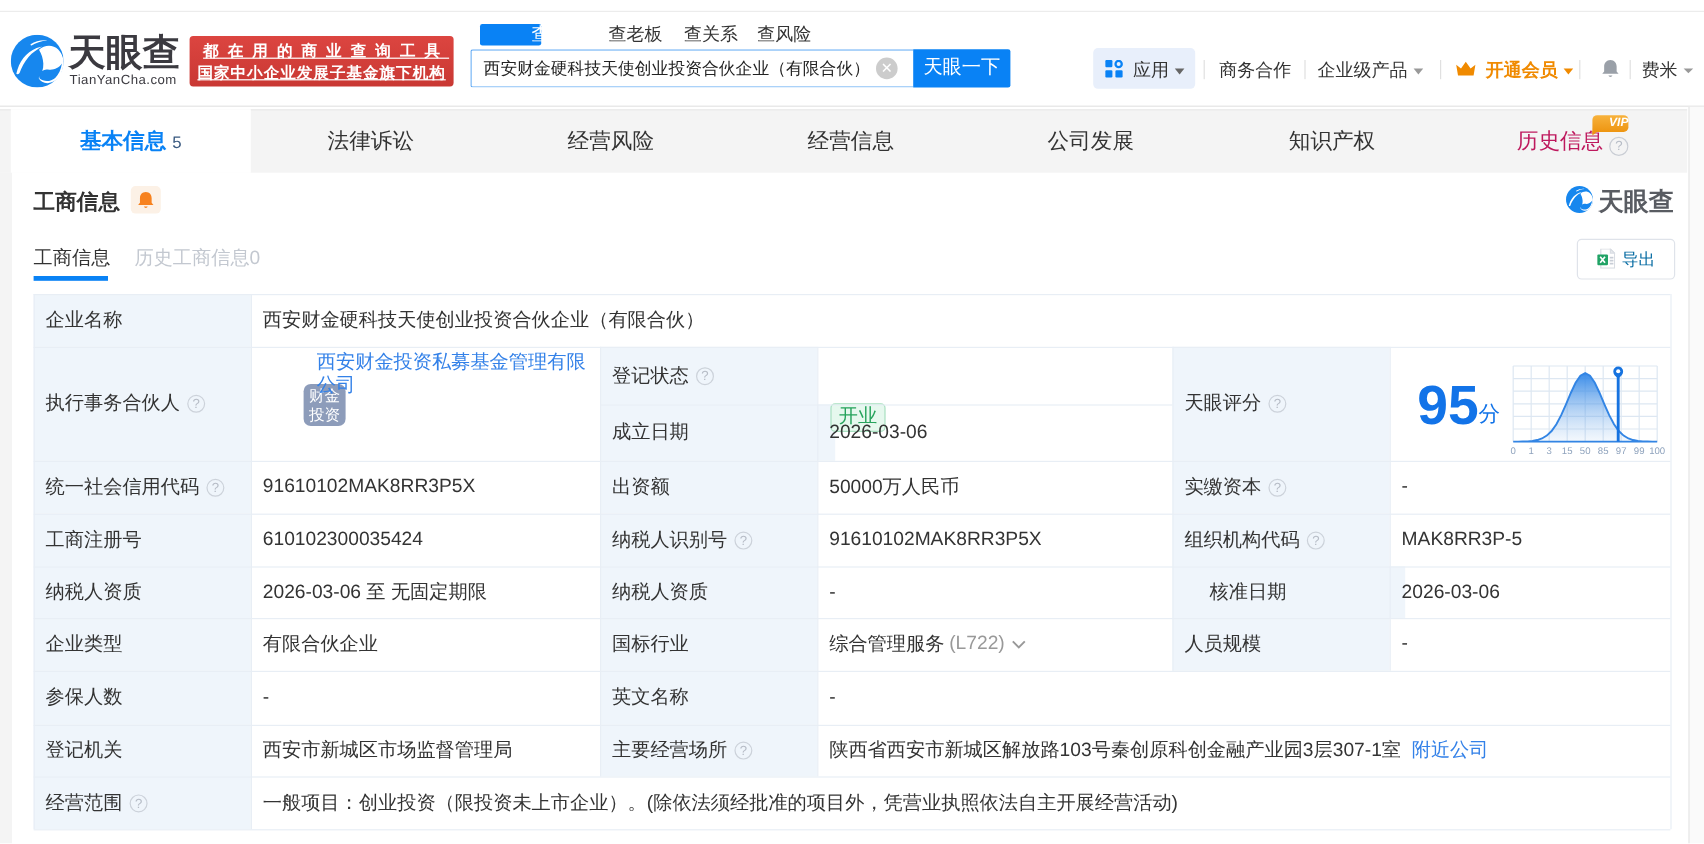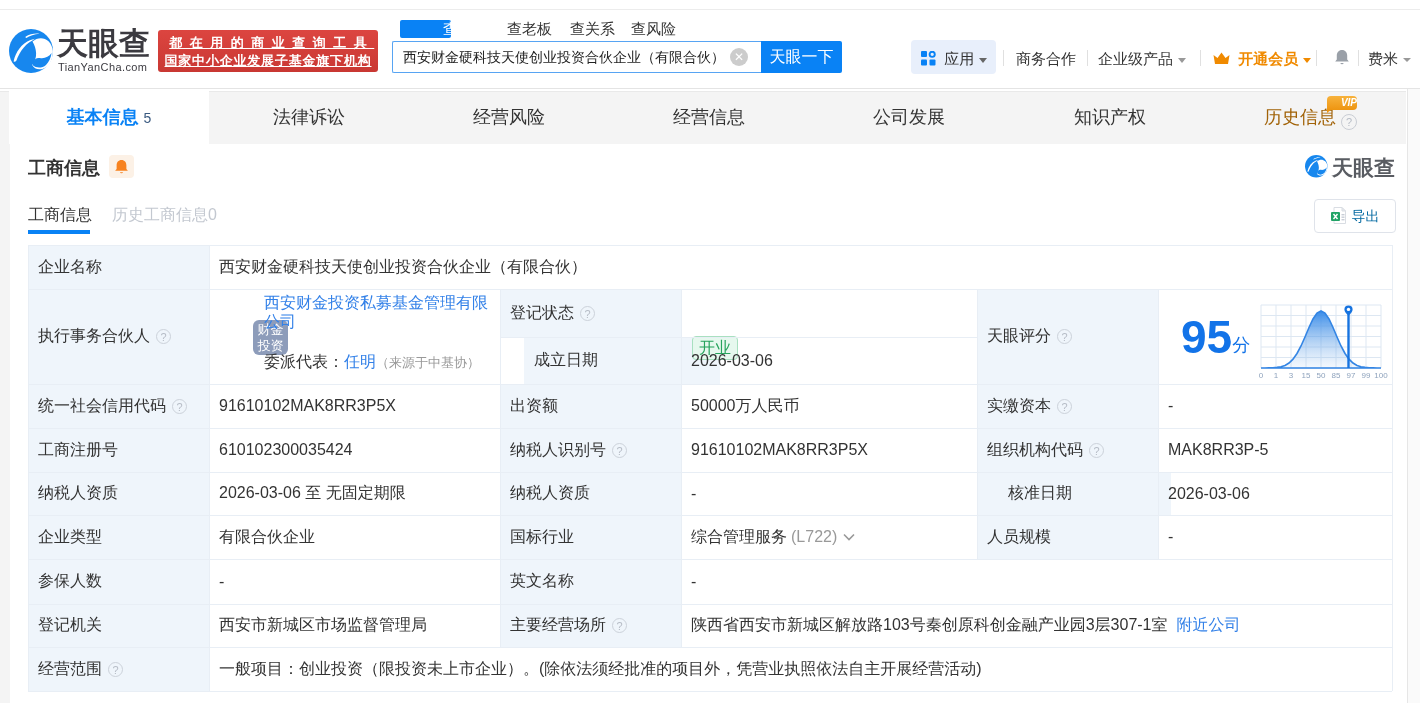--- a/index.html
+++ b/index.html
@@ -137,21 +137,21 @@
 
   <div class="abs" id="hdrline"></div>
 
   <div class="abs" id="navbar"></div>
   <div class="ntab" id="ntab0" style="left:9px;">基本信息 <span style="font-weight:normal;font-size:14px;color:#3a5a80;">5</span></div>
   <div class="ntab" style="left:409px;">经营风险</div>
   <div class="ntab" style="left:209px;">法律诉讼</div>
   <div class="ntab" style="left:609px;">经营信息</div>
   <div class="ntab" style="left:809px;">公司发展</div>
   <div class="ntab" style="left:1010px;">知识产权</div>
-  <div class="ntab" style="left:1200px; color:#a16207;">历史信息</div>
+  <div class="ntab" style="left:1200px; color:#be185d;">历史信息</div>
   <div class="abs" style="left:1327px;top:96px;width:30px;height:14px;background:linear-gradient(180deg,#f7b23c,#ee9511);border-radius:4px 4px 4px 0;color:#fff;font-size:10px;font-weight:bold;font-style:italic;text-align:right;line-height:14px;">VIP</div>
   <div class="abs" style="left:1327px;top:109px;width:0;height:0;border-left:5px solid #ee9511;border-bottom:4px solid transparent;"></div>
   <div class="abs" style="left:1341px;top:114px;width:16px;height:16px;border:1px solid #c9cdd4;border-radius:50%;color:#b6bcc6;font-size:11px;line-height:15px;text-align:center;">?</div>
 
   <div class="abs" id="lgutter"></div>
   <div class="abs" id="card"></div>
   <div class="abs" id="scrollcol"></div>
 
   <div class="abs" id="sect-title">工商信息</div>
   <div class="abs" id="bellbox">
@@ -193,42 +193,41 @@
     <div class="lab" style="left:28px;top:289px;width:181px;height:95px;">执行事务合伙人<span class="qm">?</span></div>
     <div class="lab" style="left:28px;top:384px;width:181px;height:44px;">统一社会信用代码<span class="qm">?</span></div>
     <div class="lab" style="left:28px;top:428px;width:181px;height:44px;">工商注册号</div>
     <div class="lab" style="left:28px;top:472px;width:181px;height:43px;">纳税人资质</div>
     <div class="lab" style="left:28px;top:515px;width:181px;height:44px;">企业类型</div>
     <div class="lab" style="left:28px;top:559px;width:181px;height:45px;">参保人数</div>
     <div class="lab" style="left:28px;top:604px;width:181px;height:43px;">登记机关</div>
     <div class="lab" style="left:28px;top:647px;width:181px;height:44px;">经营范围<span class="qm">?</span></div>
 
     <div class="lab" style="left:500px;top:289px;width:181px;height:48px;">登记状态<span class="qm">?</span></div>
-    <div class="lab" style="left:524px;top:337px;width:196px;height:47px;">成立日期</div>
+    <div class="lab" style="left:500px;top:337px;width:196px;height:47px;">成立日期</div>
     <div class="lab" style="left:500px;top:384px;width:181px;height:44px;">出资额</div>
     <div class="lab" style="left:500px;top:428px;width:181px;height:44px;">纳税人识别号<span class="qm">?</span></div>
     <div class="lab" style="left:500px;top:472px;width:181px;height:43px;">纳税人资质</div>
     <div class="lab" style="left:500px;top:515px;width:181px;height:44px;">国标行业</div>
     <div class="lab" style="left:500px;top:559px;width:181px;height:45px;">英文名称</div>
     <div class="lab" style="left:500px;top:604px;width:181px;height:43px;">主要经营场所<span class="qm">?</span></div>
 
     <div class="lab" style="left:977px;top:289px;width:181px;height:95px;">天眼评分<span class="qm">?</span></div>
     <div class="lab" style="left:977px;top:384px;width:181px;height:44px;">实缴资本<span class="qm">?</span></div>
     <div class="lab" style="left:977px;top:428px;width:181px;height:44px;">组织机构代码<span class="qm">?</span></div>
     <div class="lab" style="left:977px;top:472px;width:194px;height:43px;padding-left:31px;">核准日期</div>
     <div class="lab" style="left:977px;top:515px;width:181px;height:44px;">人员规模</div>
 
     <div class="val" style="left:209px;top:245px;width:1183px;height:44px;">西安财金硬科技天使创业投资合伙企业（有限合伙）</div>
 
     <div class="val" style="left:209px;top:289px;width:291px;height:95px;align-items:flex-start;">
       <div style="position:absolute;left:10px;top:31px;width:35px;height:35px;background:#8d9cba;border-radius:6px;color:#fff;font-size:13px;line-height:16px;text-align:center;padding-top:2px;margin-left:34px;">财金<br>投资</div>
       <div style="position:absolute;left:55px;top:4px;width:230px;line-height:19px;">
         <a class="lnk" href="#">西安财金投资私募基金管理有限公司</a>
       </div>
-      <div style="position:absolute;left:55px;top:63px;white-space:nowrap;">委派代表：<a class="lnk" href="#">任明</a><span class="gray" style="font-size:13px;">（来源于中基协）</span></div>
     </div>
     <div class="val" style="left:681px;top:289px;width:296px;height:48px;margin-top:35px;">
       <span style="display:inline-block;background:#e6f8ee;border:1px solid #a8e0c0;color:#26a35c;border-radius:4px;font-size:16px;line-height:22px;padding:0 6px;margin-left:1px;">开业</span>
     </div>
     <div class="val" style="left:681px;top:337px;width:296px;height:47px;">2026-03-06</div>
     <div class="val" style="left:1158px;top:289px;width:234px;height:95px;" id="scorecell">
       <span style="font-size:46px;font-weight:bold;color:#1273e8;margin-left:13px;">95</span>
       <span style="font-size:18px;color:#1273e8;margin-top:16px;">分</span>
       <svg id="scorechart" width="134" height="76" viewBox="-4 0 134 76" style="margin-left:7px;margin-top:8px;">
         <defs>

